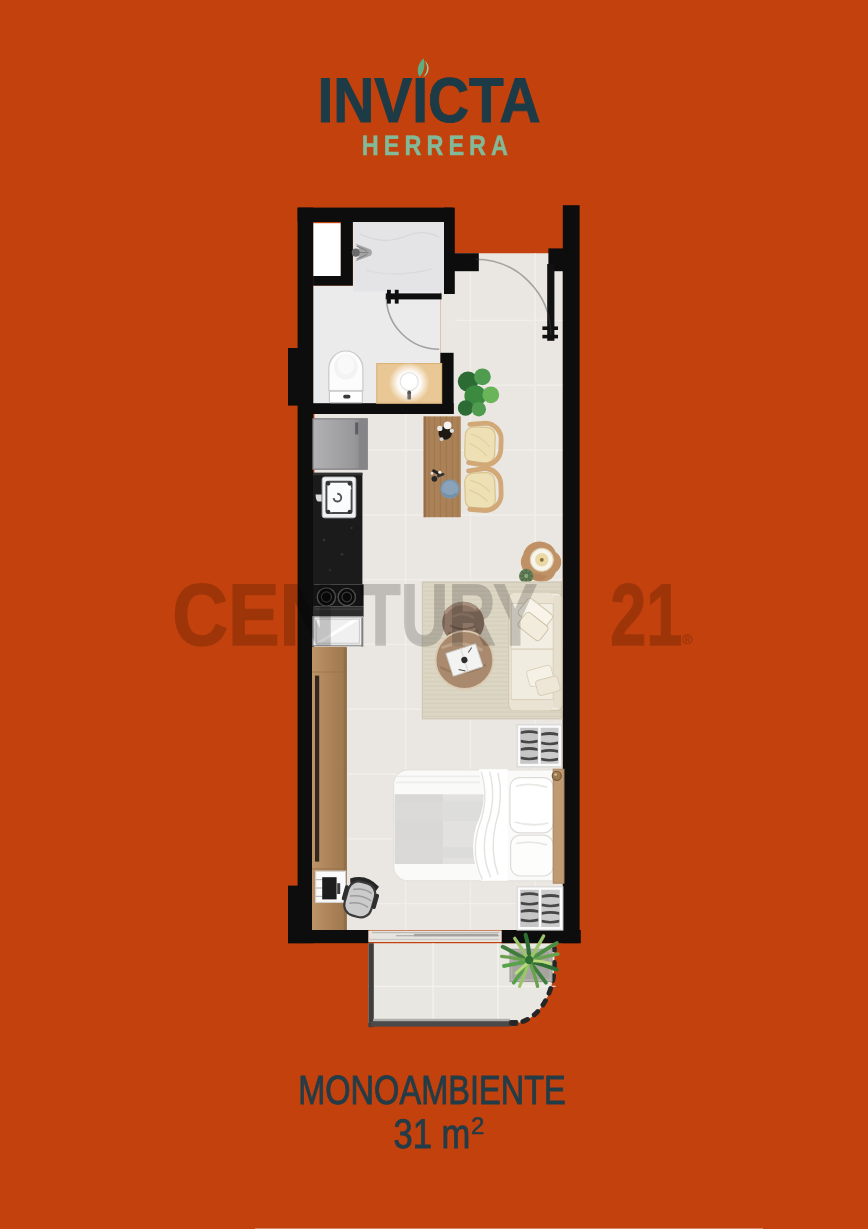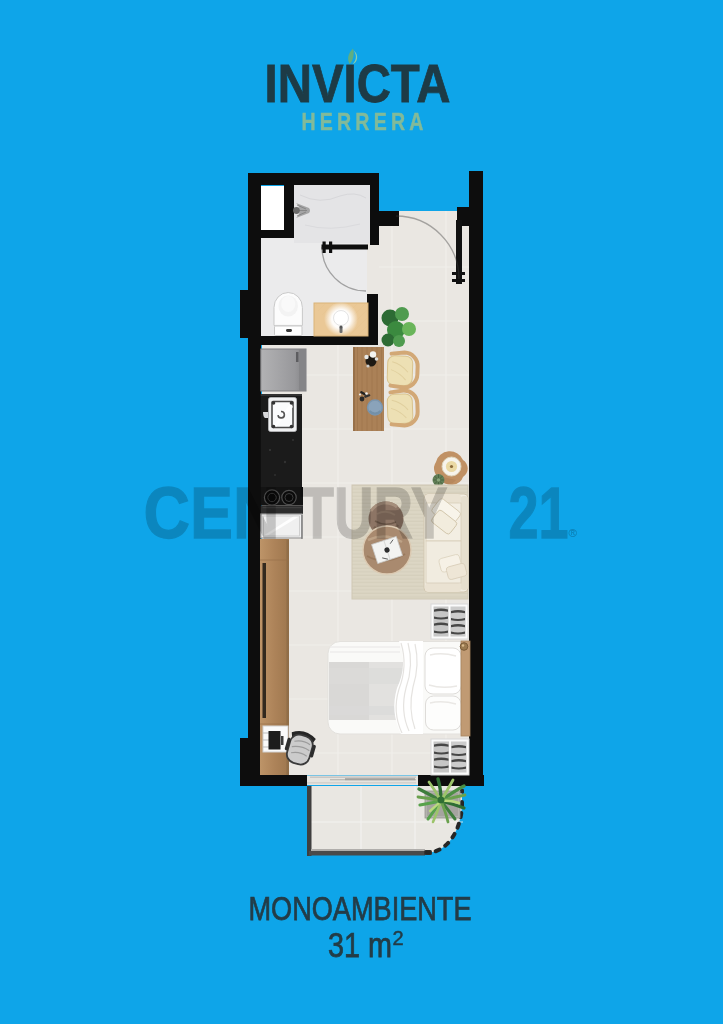--- a/index.html
+++ b/index.html
@@ -1,17 +1,17 @@
 <!DOCTYPE html>
 <html><head>
 <meta charset="utf-8">
 <style>
 html,body{margin:0;padding:0;background:#fff;}
 body{width:723px;height:1024px;font-family:"Liberation Sans",sans-serif;}
-#page{position:relative;width:723px;height:1024px;overflow:hidden;background:#0ea5e9;}
+#page{position:relative;width:723px;height:1024px;overflow:hidden;background:#c2410c;}
 .abs{position:absolute;}
 text{font-family:"Liberation Sans",sans-serif;}
 </style>
 </head>
 <body>
 <div id="page">
 
 <svg class="abs" style="left:0;top:0;" width="723" height="160" viewBox="0 0 723 160">
 
 <g>

